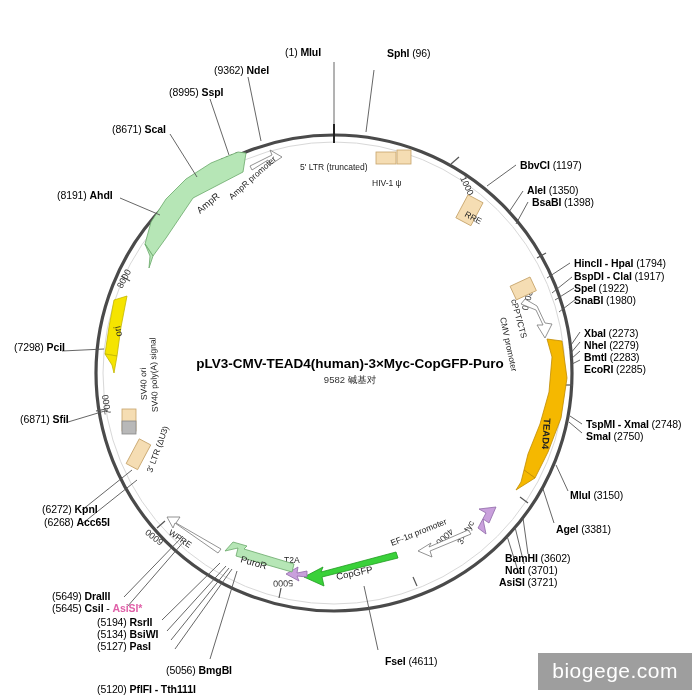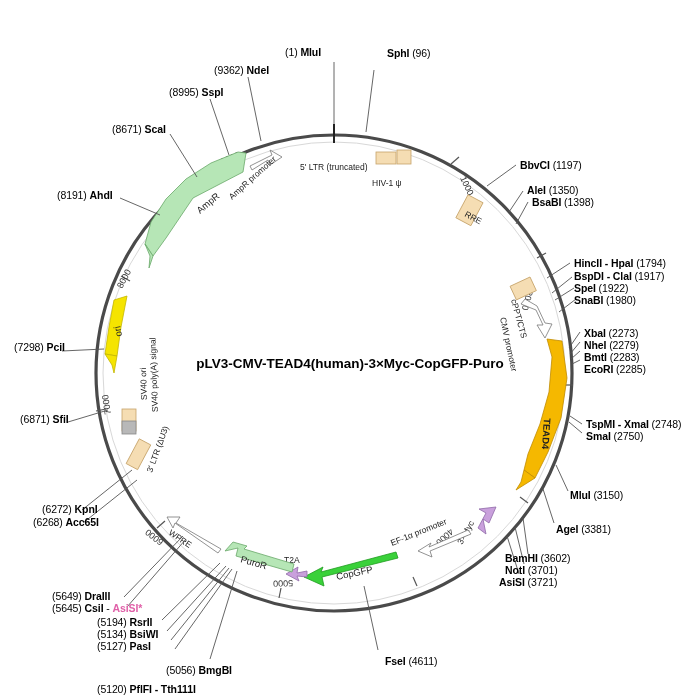--- a/index.html
+++ b/index.html
@@ -256,20 +256,21 @@
       <line x1="569" y1="422" x2="582" y2="433"></line>
       <line x1="556" y1="465" x2="568" y2="491"></line>
       <line x1="543" y1="489" x2="554" y2="523"></line>
       <line x1="523" y1="518" x2="528" y2="554"></line>
       <line x1="515" y1="527" x2="524" y2="564"></line>
       <line x1="507" y1="536" x2="519" y2="574"></line>
     </g>
   </svg>
 
   <div class="center-title" style="top:356px;">pLV3-CMV-TEAD4(human)-3×Myc-CopGFP-Puro</div>
+  <div class="center-sub" style="top:374px;">9582 碱基对</div>
 
   <div class="lbl site-label" style="left:285px; top:46px;">
     <span class="pos">(1)</span> <span class="nm">MluI</span>
   </div>
   <div class="lbl site-label" style="left:363px; top:47px;margin-left:24px;">
     <span class="nm">SphI</span> <span class="pos">(96)</span>
   </div>
 
   <div class="lbl site-label" style="left:214px; top:64px;">
     <span class="pos">(9362)</span> <span class="nm">NdeI</span>
@@ -285,21 +286,21 @@
   </div>
   <div class="lbl site-label" style="left:14px; top:341px;">
     <span class="pos">(7298)</span> <span class="nm">PciI</span>
   </div>
   <div class="lbl site-label" style="left:20px; top:413px;">
     <span class="pos">(6871)</span> <span class="nm">SfiI</span>
   </div>
   <div class="lbl site-label" style="left:42px; top:503px;">
     <span class="pos">(6272)</span> <span class="nm">KpnI</span>
   </div>
-  <div class="lbl site-label" style="left:33px; top:516px;text-align:right;">
+  <div class="lbl site-label" style="left:44px; top:516px;text-align:right;">
     <span class="pos">(6268)</span> <span class="nm">Acc65I</span>
   </div>
 
   <div class="lbl site-label" style="left:52px; top:590px;">
     <span class="pos">(5649)</span> <span class="nm">DraIII</span>
   </div>
   <div class="lbl site-label" style="left:52px; top:602px;">
     <span class="pos">(5645)</span> <span class="nm">CsiI</span><span class="pos"> - </span><span class="pink">AsiSI*</span>
   </div>
   <div class="lbl site-label" style="left:97px; top:616px;">
@@ -370,14 +371,15 @@
   <div class="lbl site-label" style="left:505px; top:552px;">
     <span class="nm">BamHI</span> <span class="pos">(3602)</span>
   </div>
   <div class="lbl site-label" style="left:505px; top:564px;">
     <span class="nm">NotI</span> <span class="pos">(3701)</span>
   </div>
   <div class="lbl site-label" style="left:499px; top:576px;">
     <span class="nm">AsiSI</span> <span class="pos">(3721)</span>
   </div>
 
+  <div class="watermark">biogege.com</div>
 
 </div>
 
 </body></html>

